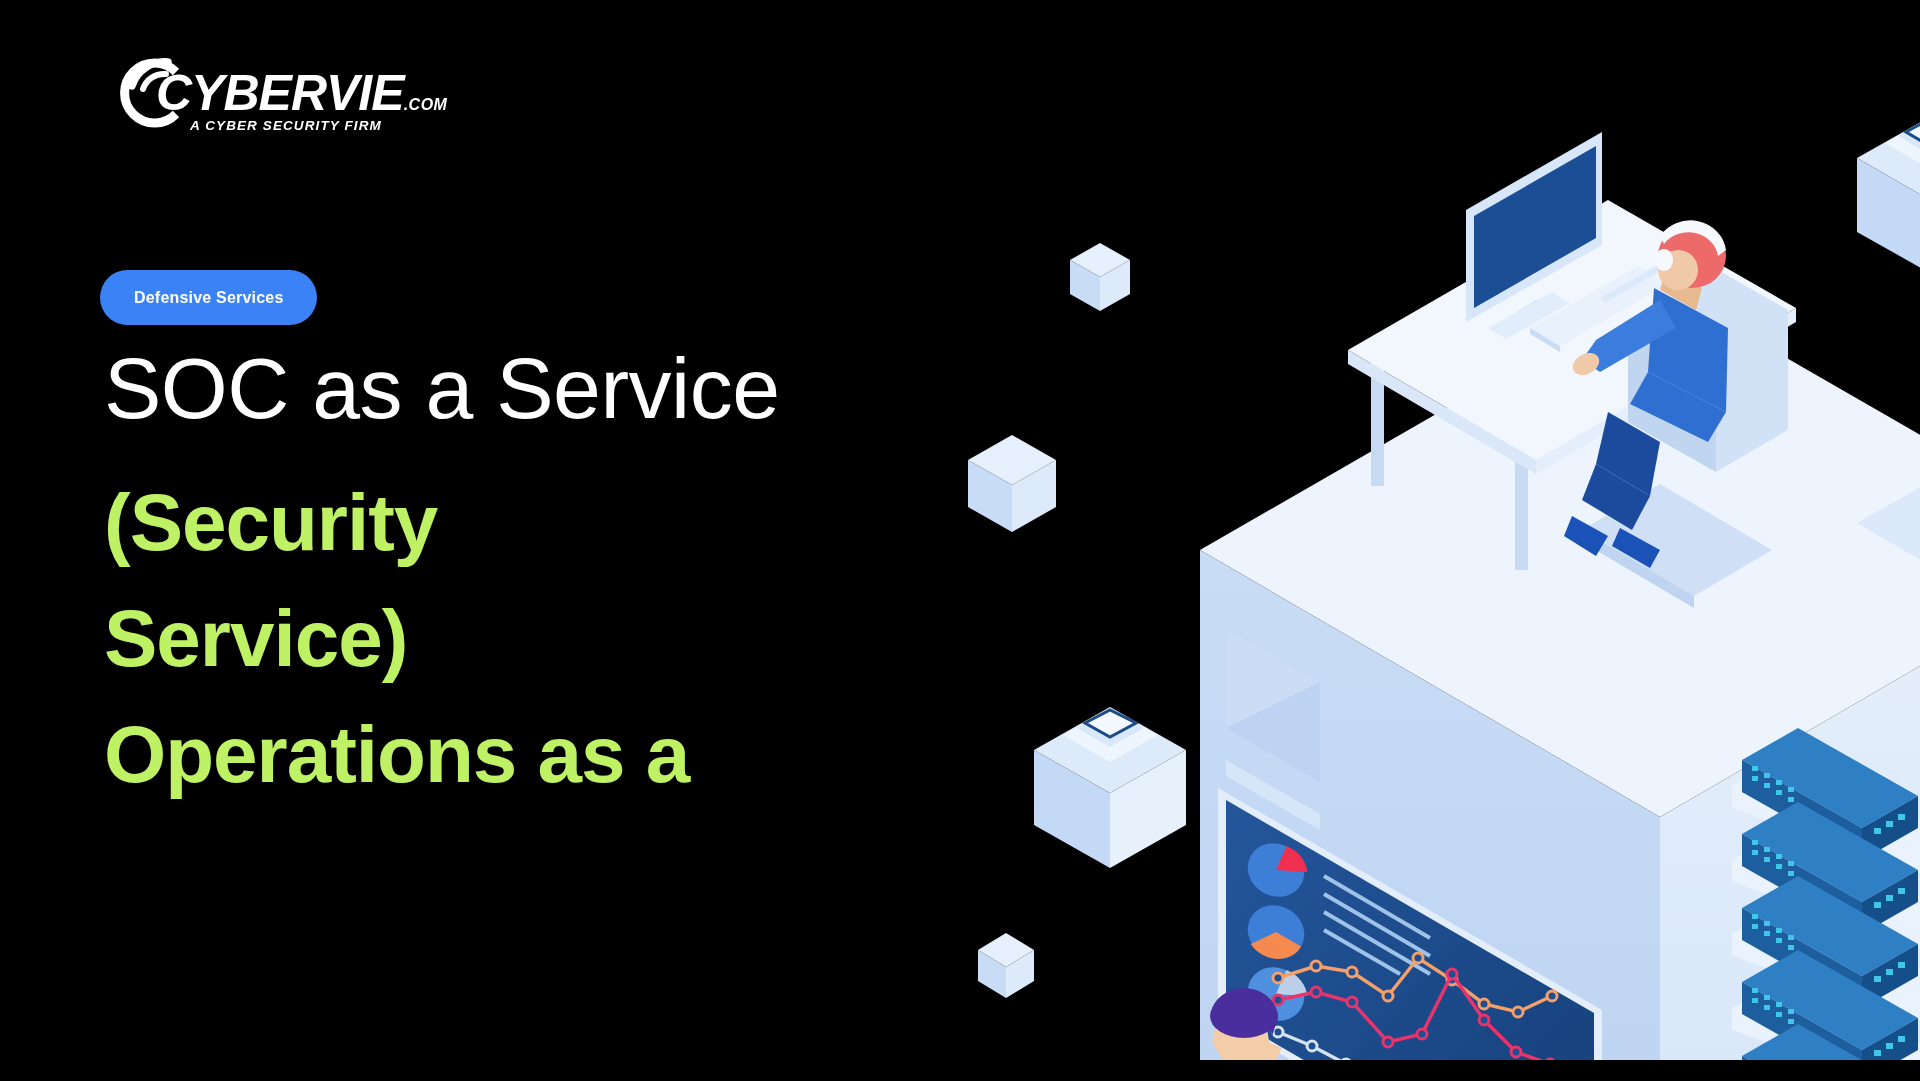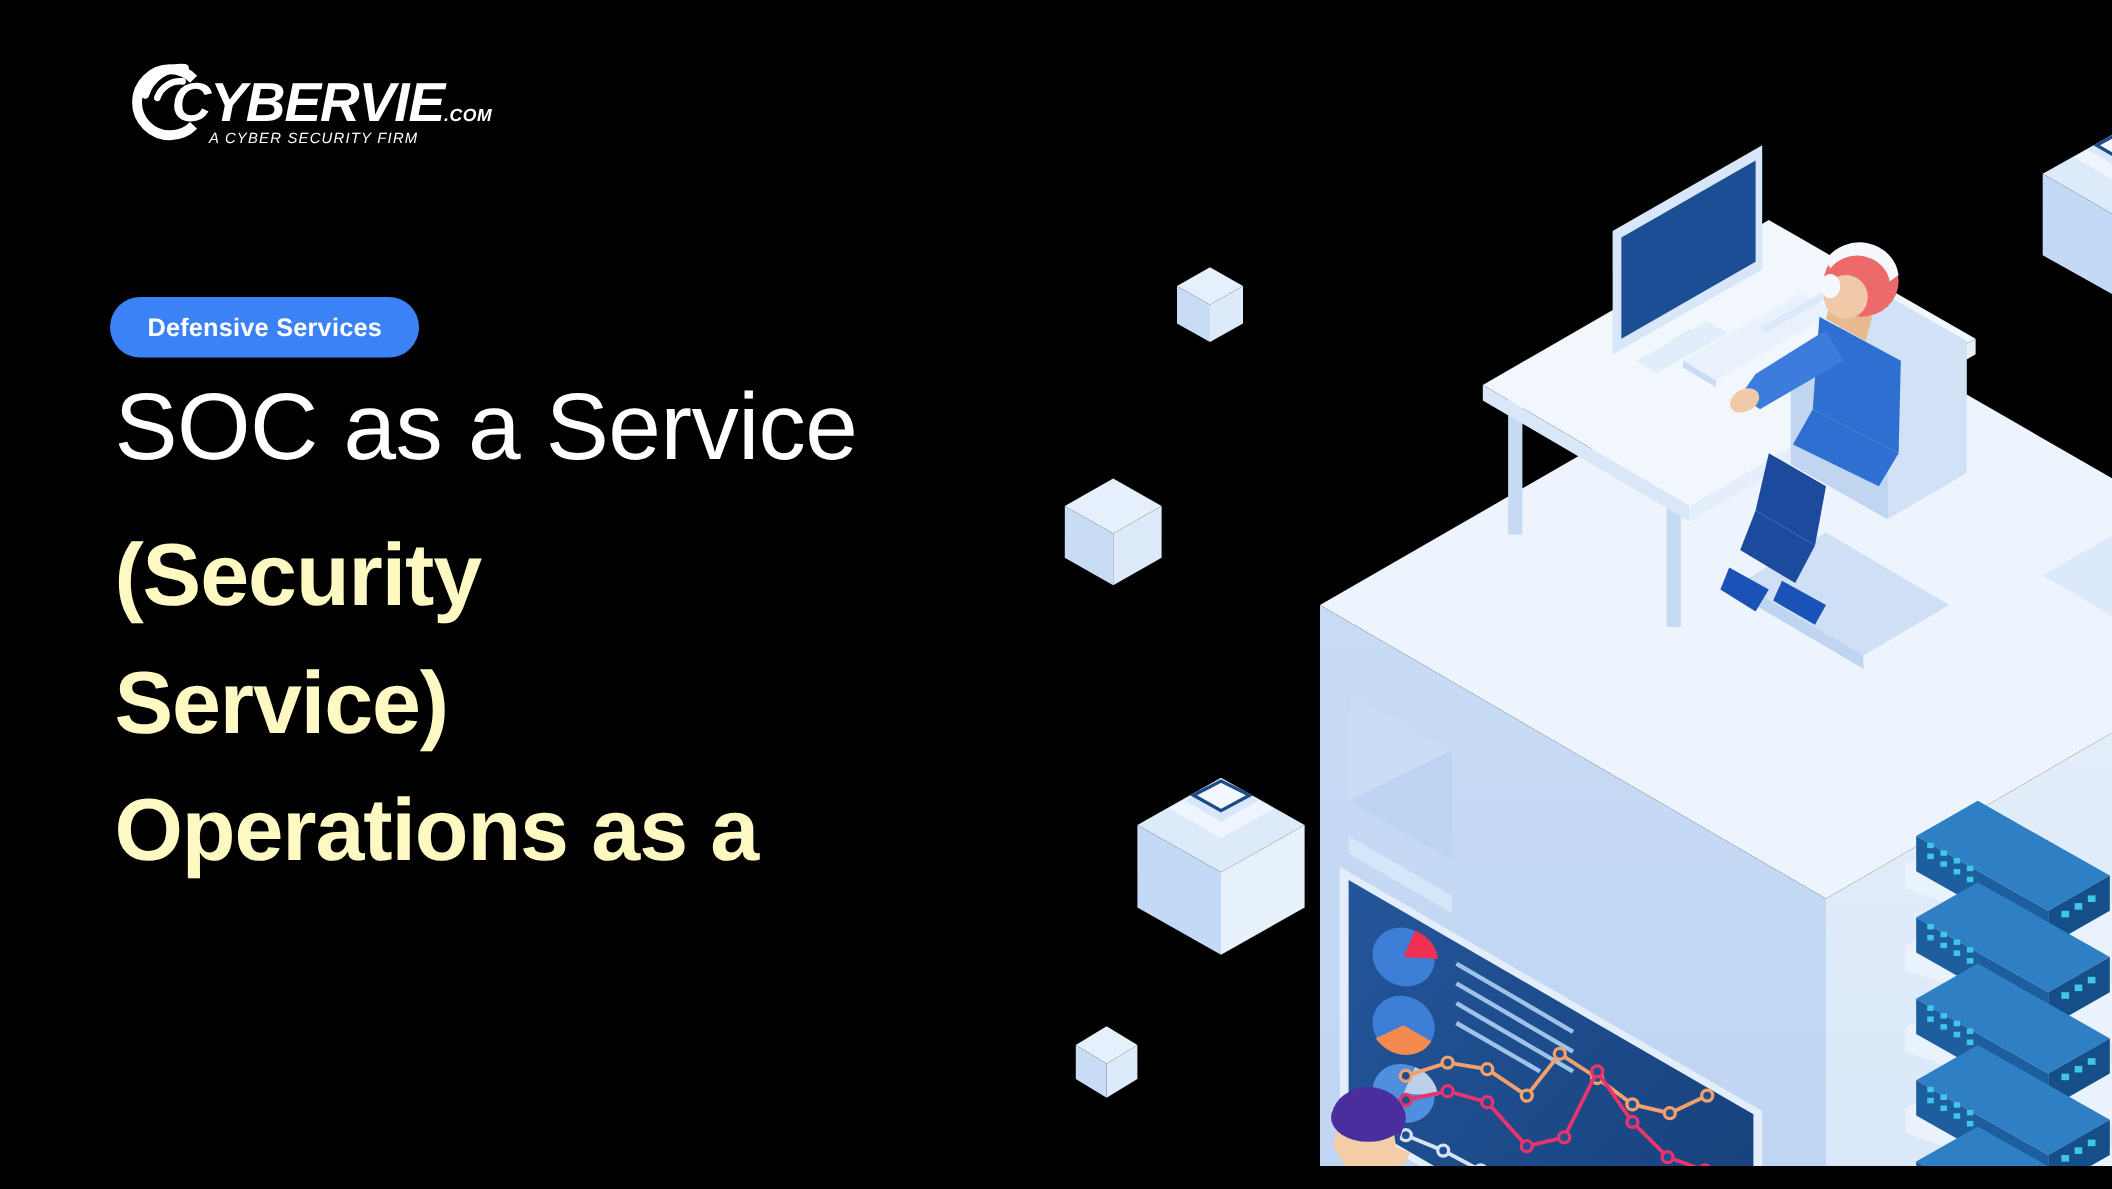--- a/index.html
+++ b/index.html
@@ -19,42 +19,42 @@
     font-family:"Liberation Sans", sans-serif;
     font-weight:bold; font-style:italic;
     font-size:50px; letter-spacing:-1px; color:#ffffff; line-height:1;
   }
   .logo-com {
     font-size:16px; font-weight:bold; font-style:italic;
     color:#ffffff; letter-spacing:0.5px; vertical-align:baseline;
   }
   .logo-tag {
     position:absolute; left:72px; top:70px;
-    font-size:13.5px; font-style:italic; font-weight:400;
+    font-size:13.5px; font-style:italic; font-weight:700;
     letter-spacing:1.1px; color:#ffffff; white-space:nowrap;
   }
 
   
   .badge {
     position:absolute; left:100px; top:270px;
     height:55px; padding:0 34px;
     display:flex; align-items:center;
     background:#3B82F6; border-radius:28px;
-    color:#ffffff; font-size:23px; font-weight:bold; letter-spacing:0.2px;
+    color:#ffffff; font-size:16px; font-weight:bold; letter-spacing:0.2px;
   }
 
   
   .headline { position:absolute; left:104px; top:345px; width:920px; }
   .h-line { line-height:1.0; white-space:nowrap; }
   .h-white {
     font-size:86px; font-weight:300; color:#ffffff;
     letter-spacing:-0.5px; margin-bottom:34px;
   }
   .h-blue {
-    font-size:80px; font-weight:bold; color:#fef9c3;
+    font-size:80px; font-weight:bold; color:#bef264;
     letter-spacing:-1px; line-height:1.45;
   }
 
   
   .illus { position:absolute; left:960px; top:60px; width:960px; height:1000px; }
   .illus svg { width:100%; height:100%; display:block; }
 </style>
 </head>
 <body>
 

